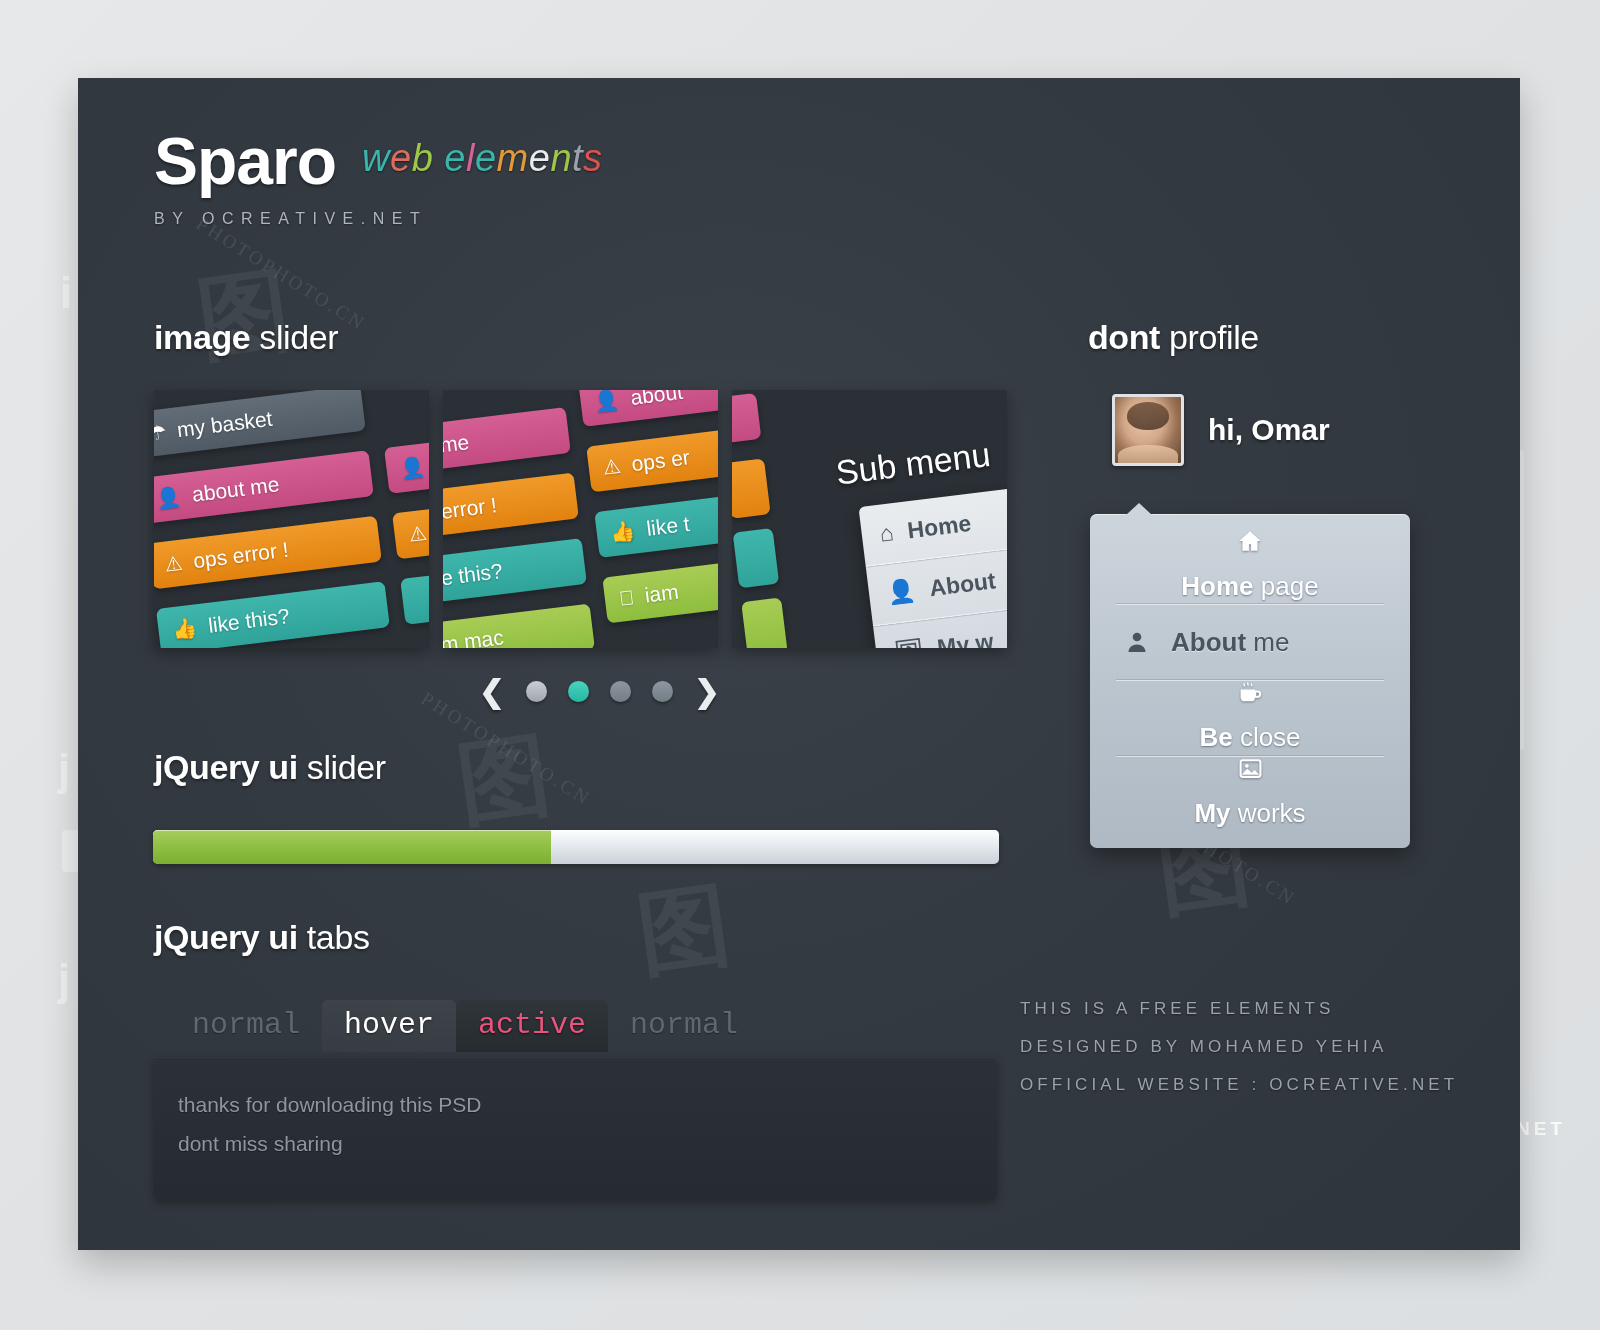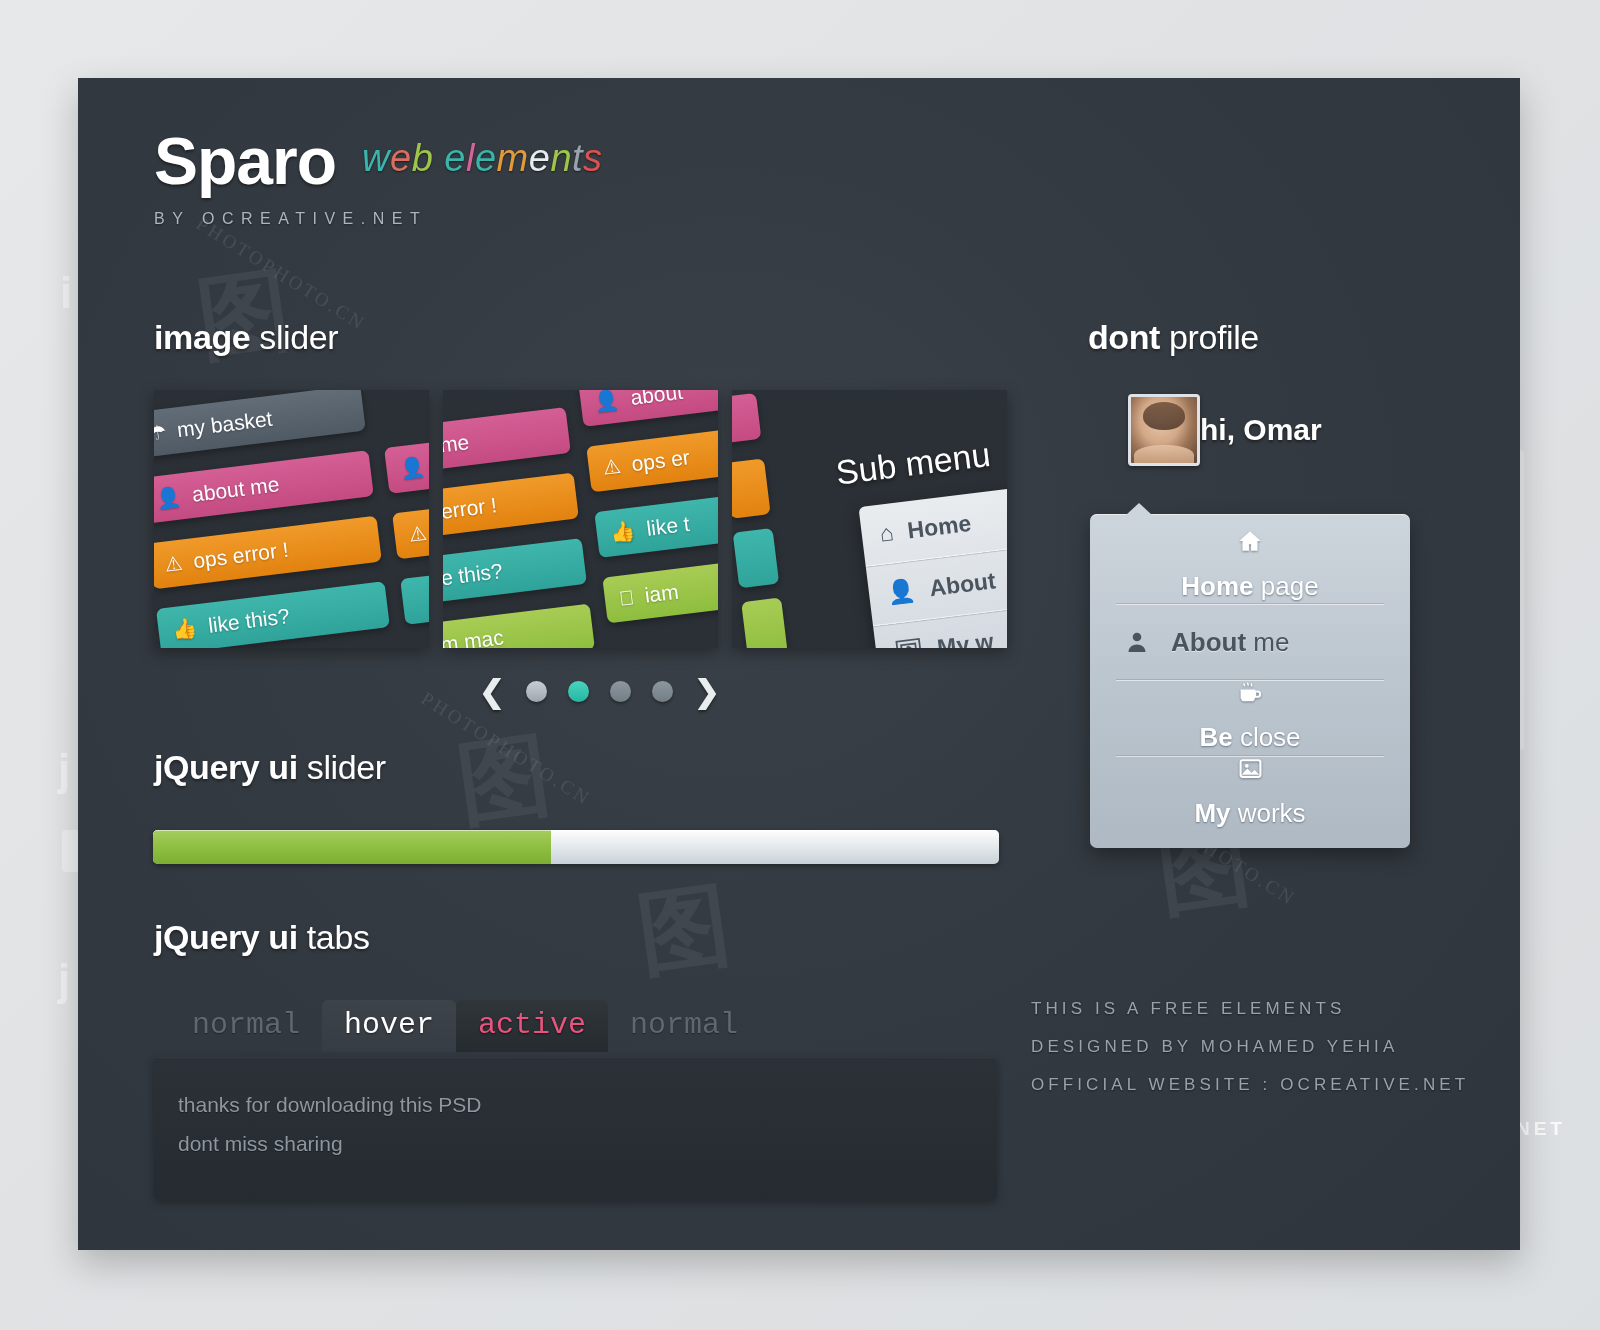--- a/index.html
+++ b/index.html
@@ -243,22 +243,22 @@
     color: #8e979e;
     font-size: 21px;
     line-height: 39px;
     text-shadow: 0 1px 1px rgba(0,0,0,.4);
   }
 
   
   #profile-sec { position: absolute; left: 1010px; top: 240px; }
   #profile-title { position: absolute; left: 0; top: 0; }
   #profile-user {
-    position: absolute; left: 16px; top: 76px;
-    display: flex; align-items: center;  padding-left: 24px;
+    position: absolute; left: 0; top: 76px;
+    display: flex; align-items: center; gap: 24px; padding-left: 24px;
   }
   #avatar {
     width: 72px; height: 72px;
     border-radius: 4px;
     border: 3px solid #dfe3e7;
     background:
       radial-gradient(ellipse at 44% 36%, #e8c7ab 0%, #d2a887 38%, #9b7356 62%, #5d4434 100%),
       linear-gradient(#8e6a4e,#6b4f3a);
     box-shadow: 0 2px 5px rgba(0,0,0,.4);
     position: relative;
@@ -322,21 +322,21 @@
   }
   .menu-item .mlabel b { font-weight: 700; }
   .menu-item .mlabel i { font-style: normal; font-weight: 400; }
   .menu-item.light { color: #ffffff; text-shadow: 0 1px 2px rgba(90,100,112,.8); flex-direction: column; }
   .menu-item.light .micon { color: #ffffff; filter: drop-shadow(0 1px 1px rgba(90,100,112,.7)); }
   .menu-item.dark  { color: #4a545e; text-shadow: 0 1px 0 rgba(255,255,255,.5); }
   .menu-item.dark .micon { color: #4a545e; }
   .micon { width: 34px; display:flex; align-items:center; justify-content:center; }
 
   
-  #credits { position: absolute; left: 942px; top: 912px; margin-left: 11px; }
+  #credits { position: absolute; left: 942px; top: 912px; }
   .credit-line {
     color: #9aa3ab;
     font-size: 17px;
     letter-spacing: 4.1px;
     line-height: 38px;
     text-shadow: 0 1px 2px rgba(0,0,0,.45);
     white-space: nowrap;
   }
 </style>
 </head>

